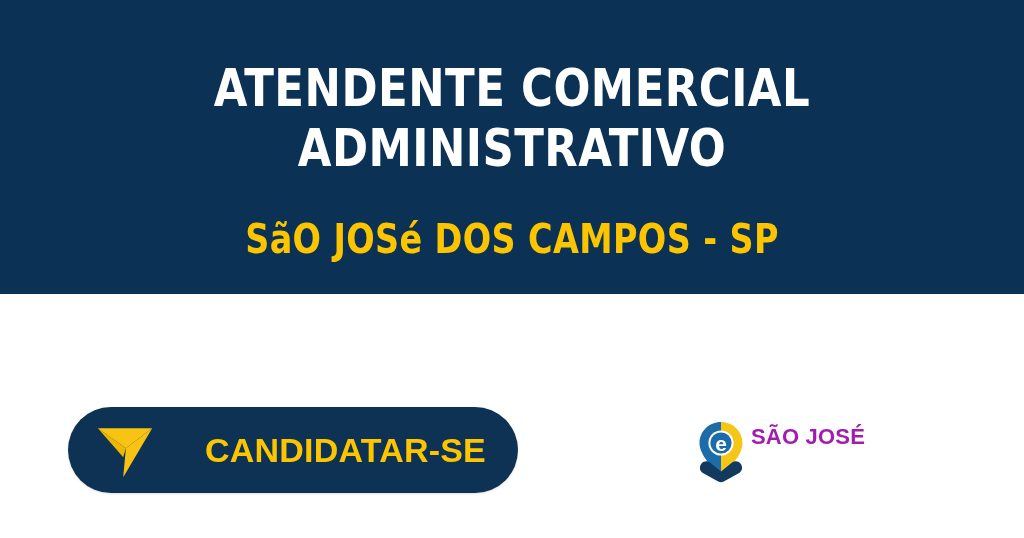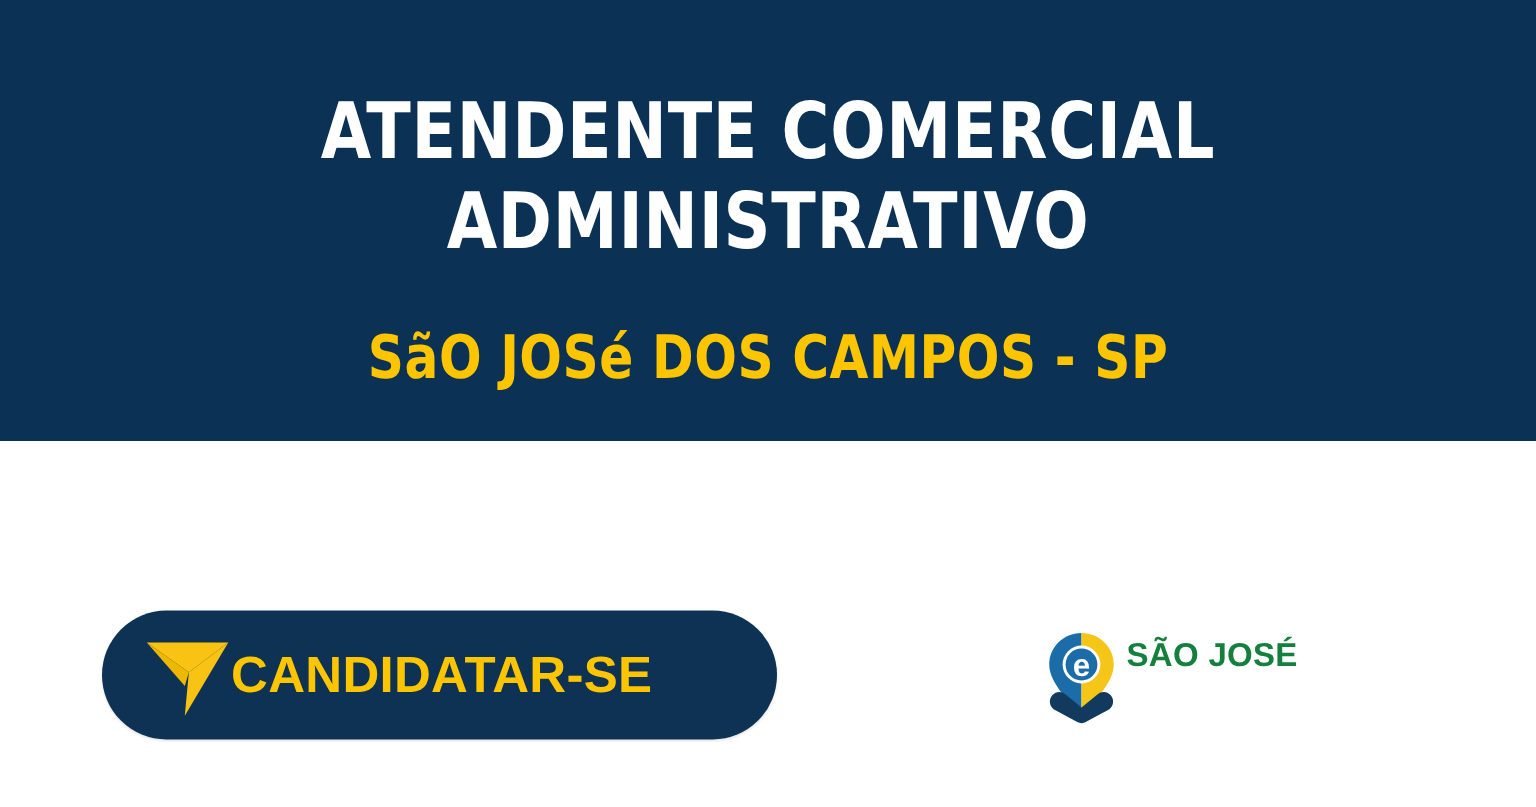--- a/index.html
+++ b/index.html
@@ -95,21 +95,21 @@
 
   .plane-icon {
     width: 58px;
     height: 58px;
     flex: 0 0 58px;
     display: block;
   }
 
   .apply-label {
     flex: 1 1 auto;
-    text-align: left;
+    text-align: right;
     color: #fdc500;
     font-family: "Liberation Sans", sans-serif;
     font-weight: 700;
     font-size: 34px;
     letter-spacing: 0.2px;
     line-height: 1;
     padding-right: 6px;
     white-space: nowrap;
   }
 
@@ -144,21 +144,21 @@
     font-family: "Liberation Sans", sans-serif;
     font-weight: 700;
     font-size: 37px;
     line-height: 36px;
     letter-spacing: -0.5px;
   }
 
   .brand-sub {
     display: block;
     text-align: left;
-    color: #15803d;
+    color: #a21caf;
     font-family: "Liberation Sans", sans-serif;
     font-weight: 700;
     font-size: 22px;
     line-height: 23px;
     letter-spacing: 0.2px;
     margin-top: 2px;
     padding-right: 2px;
   }
 </style>
 </head>

